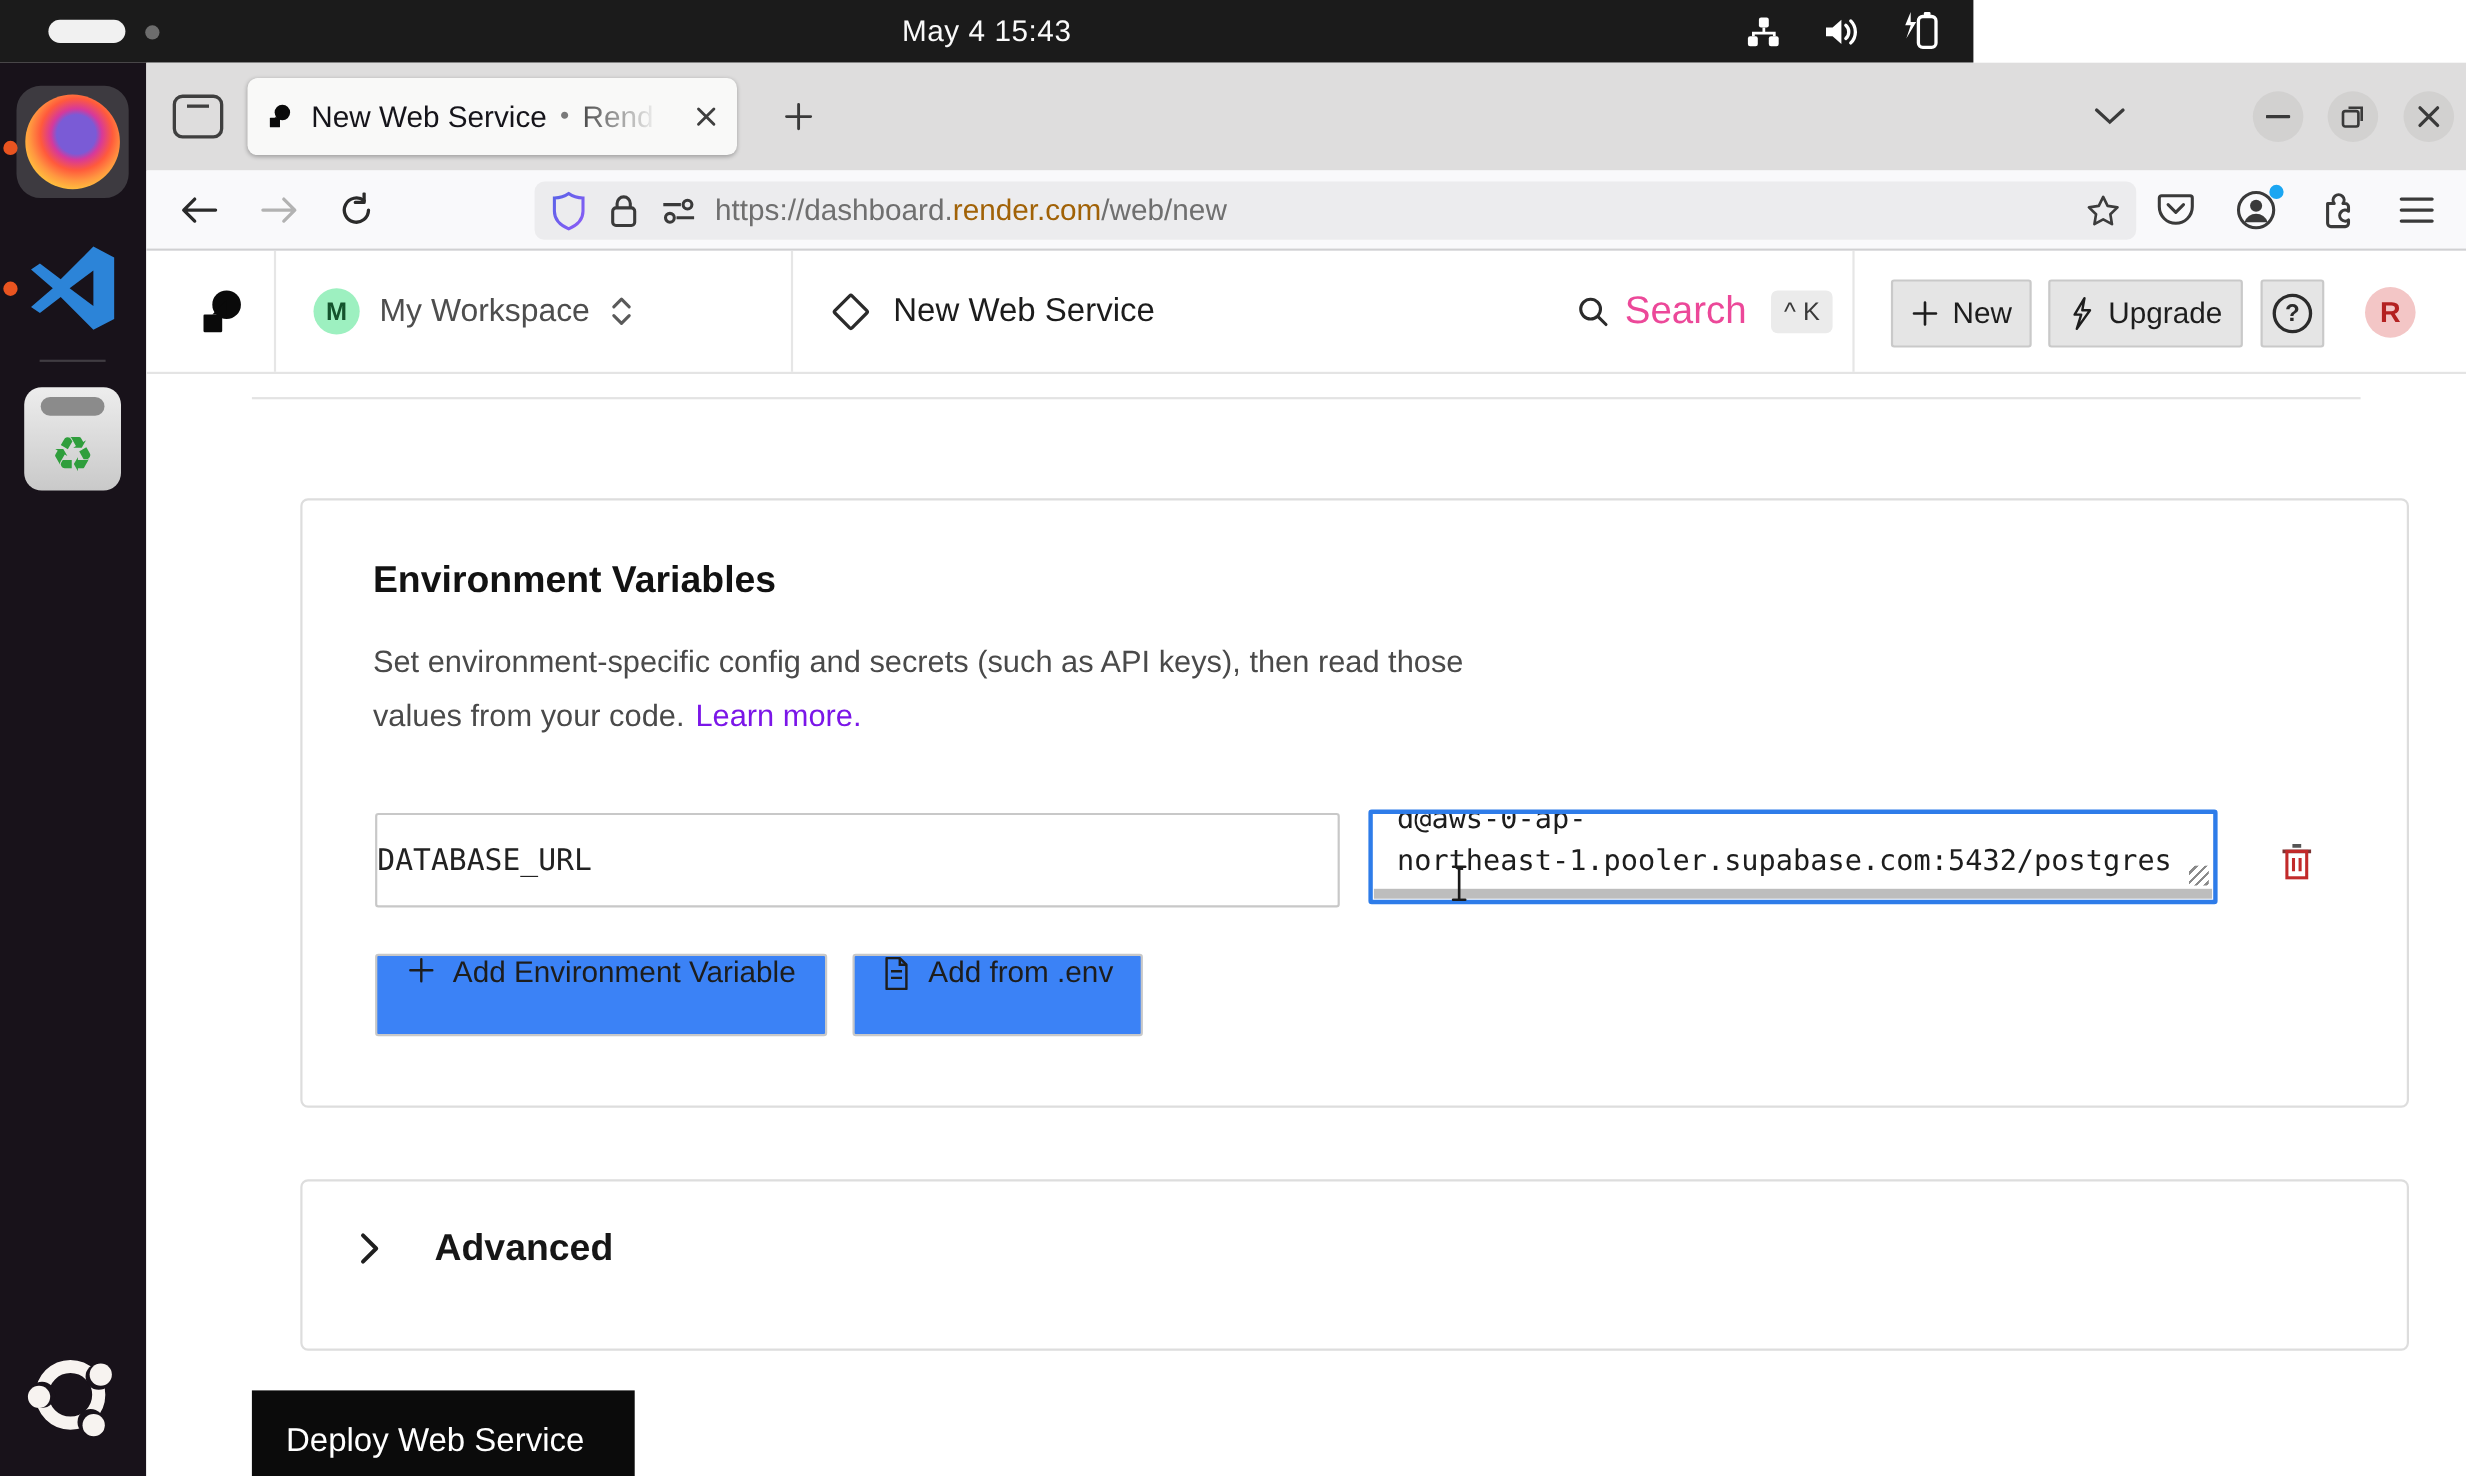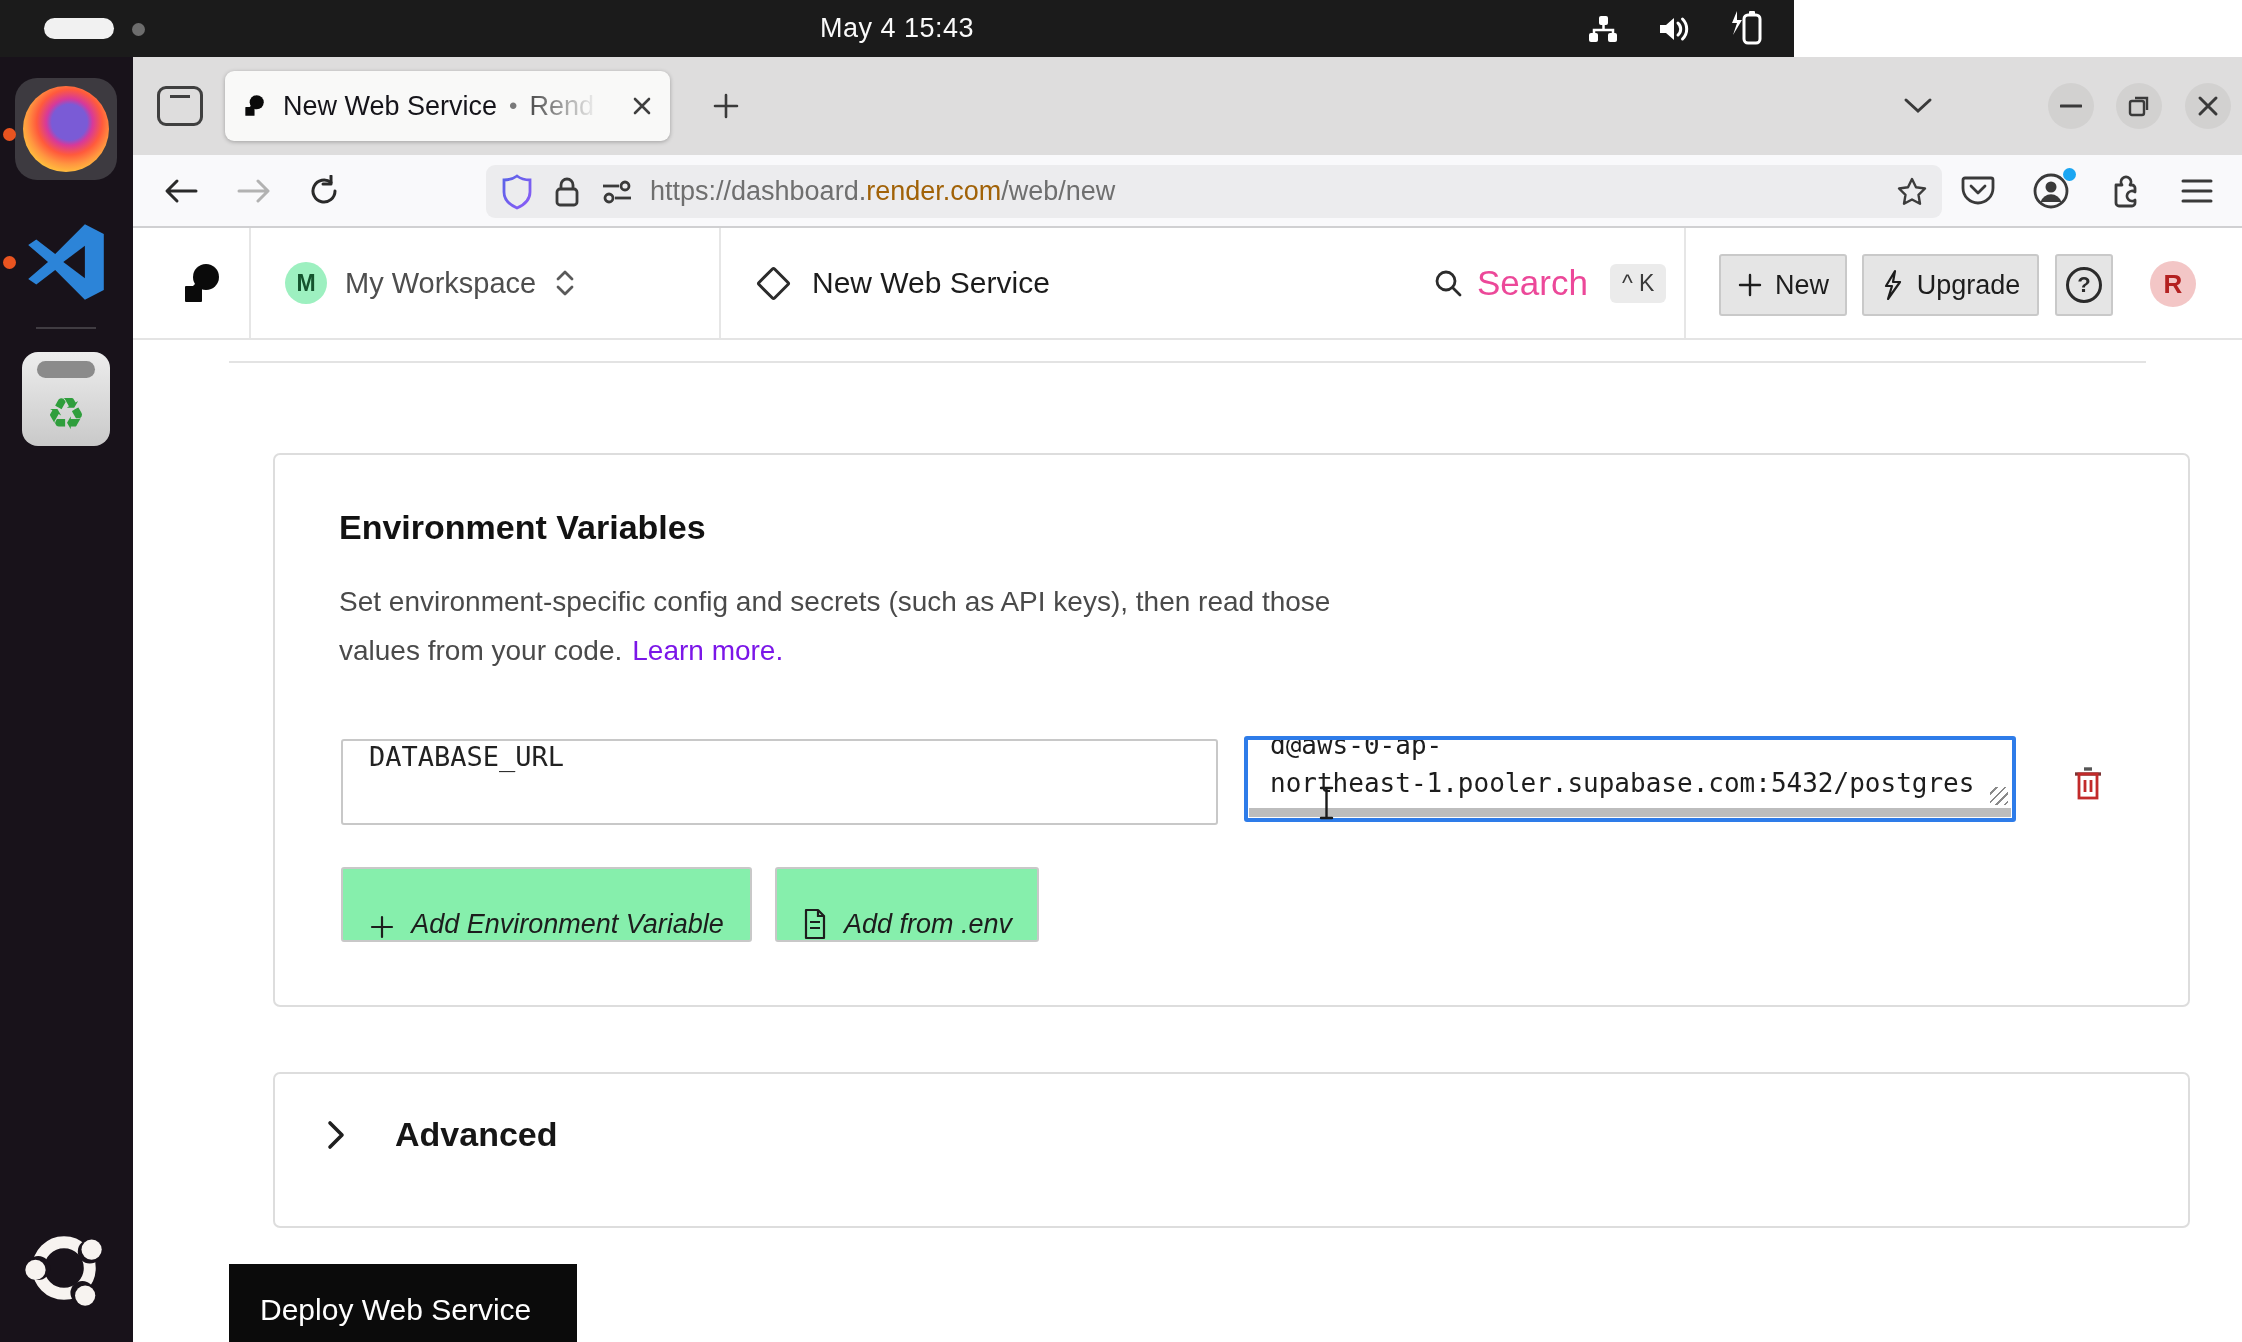--- a/index.html
+++ b/index.html
@@ -76,33 +76,33 @@
     font-size:22px; font-weight:700; color:#2b2b2b; }
   .r-avatar { position:absolute; left:2017px; top:33px; width:46px; height:46px; border-radius:50%; background:#f3c6c6;
     color:#b42121; font-size:26px; font-weight:600; display:flex; align-items:center; justify-content:center; }
   .prev-card-edge { position:absolute; left:96px; top:133px; width:1917px; height:2px; background:#e3e3e3; }
   .card { position:absolute; left:96px; width:1917px; border:2px solid #ddd; border-radius:7px; background:#fff;margin-left:44px; }
   .env-card { top:225px; height:554px; }
   .env-h { position:absolute; left:64px; top:53px; font-size:34px; font-weight:700; color:#121212; }
   .env-p { position:absolute; left:64px; top:122px; font-size:28px; color:#4a4a4a; line-height:49px; }
   .env-p .link { color:#7b16e8; margin-left:10px; }
   .key-input { position:absolute; left:66px; top:284px; width:877px; height:86px; border:2px solid #c8c8c8; border-radius:3px;
-    background:#fff; display:flex; padding-left:26px;
+    background:#fff; display:flex; align-items:center; 
     font-family:"DejaVu Sans Mono","Liberation Mono",monospace; font-size:27px; color:#222; }
   .val-box { position:absolute; left:969px; top:281px; width:772px; height:86px; border:4px solid #2e7ce9; border-radius:3px;
     background:#fff; overflow:hidden; }
   .val-inner { position:absolute; left:22px; top:-14px; right:8px;
     font-family:"DejaVu Sans Mono","Liberation Mono",monospace; font-size:26px; line-height:38px; color:#1d1d1d; white-space:nowrap; }
   .val-scrollbar { position:absolute; left:1px; right:1px; bottom:1px; height:9px; background:#bdbdbd; }
   .val-resize { position:absolute; right:4px; bottom:13px; width:18px; height:18px;
     background:repeating-linear-gradient(135deg, transparent 0 4px, #8a8a8a 4px 6px); }
   .ibeam { position:absolute; left:1042px; top:330px; }
   .row-trash { position:absolute; left:1796px; top:310px; width:36px; height:40px; }
-  .btn { position:absolute; top:412px; height:75px; border:2px solid #c8c8c8; border-radius:3px; background:#86efac;
-    display:flex; align-items:flex-end; justify-content:center; gap:16px; font-size:27px; color:#1d1d1d;font-style:italic; }
+  .btn { position:absolute; top:412px; height:75px; border:2px solid #c8c8c8; border-radius:3px; background:#3b82f6;
+    display:flex; align-items:flex-start; justify-content:center; gap:16px; font-size:27px; color:#1d1d1d; }
   .adv-card { top:844px; height:156px; }
   .adv-row { position:absolute; left:50px; top:0; height:121px; display:flex; align-items:center; gap:48px; }
   .adv-row .t { font-size:34px; font-weight:700; color:#161616; }
   .deploy { position:absolute; left:96px; top:1036px; width:348px; height:108px; background:#0b0b0b; color:#fff;
     font-size:30px; display:flex; align-items:flex-start; padding:29px 0 0 31px; }
   svg { display:block; }
 </style>
 </head>
 <body>
 

